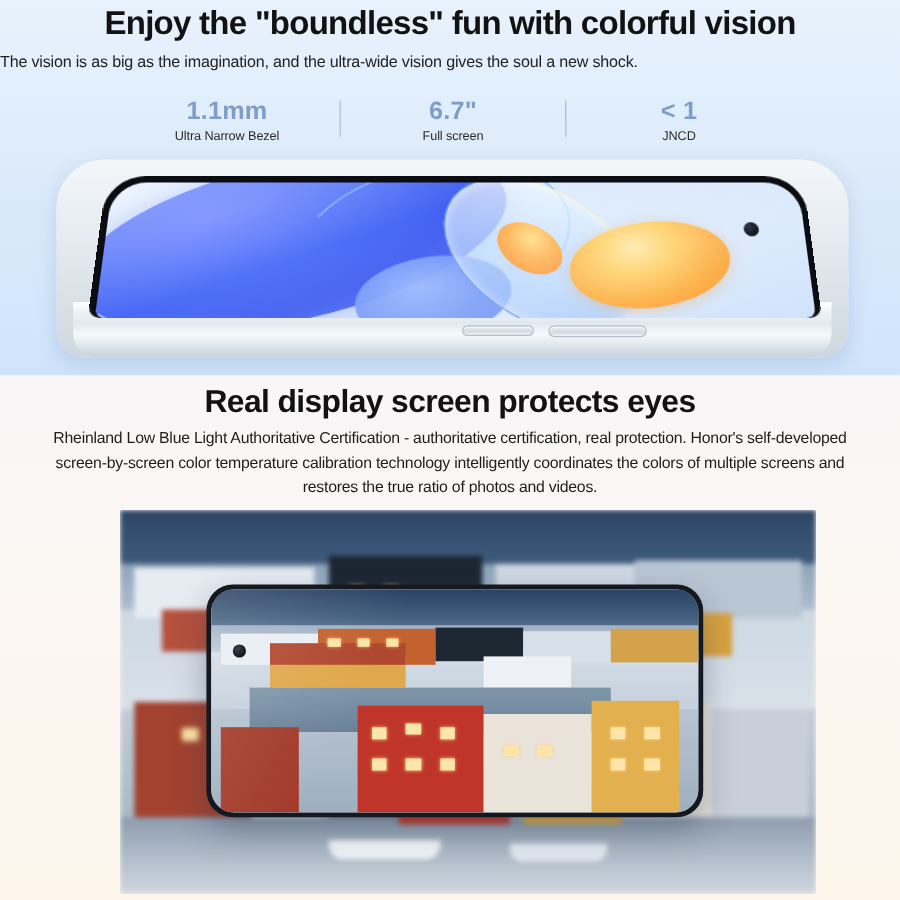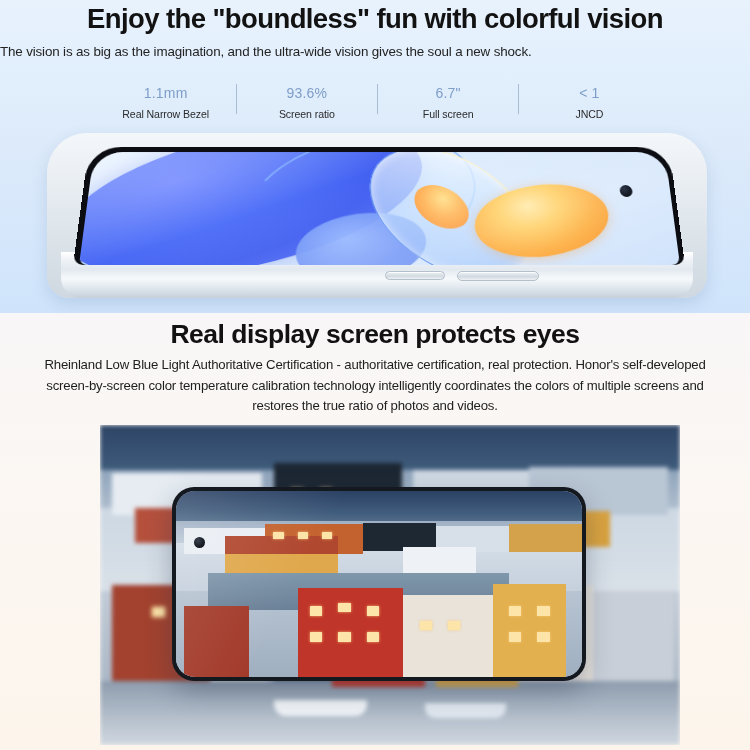--- a/index.html
+++ b/index.html
@@ -71,24 +71,24 @@
     content: "";
     position: absolute;
     left: -0.5px;
     top: 4px;
     width: 1px;
     height: 30px;
     background: #9fb4cd;
     opacity: .85;
   }
   .spec-value {
-    font-size: 14px;
+    font-size: 21px;
     color: #7e9ec9;
     line-height: 26px;
-    font-weight: 400;
+    font-weight: 700;
     letter-spacing: 0.2px;
     text-align: center;
   }
   .spec-label {
     font-size: 10.6px;
     color: #2b2b2b;
     line-height: 15px;
     letter-spacing: -0.1px;
     margin-top: 1px;
   }
@@ -413,27 +413,23 @@
   <section class="section-one">
 
     <h1 class="s1-heading">Enjoy the "boundless" fun with colorful vision</h1>
 
     <p class="s1-sub">The vision is as big as the imagination, and the ultra-wide vision gives the soul a new shock.</p>
 
     <div class="spec-row">
 
       <div class="spec-cell">
         <div class="spec-value">1.1mm</div>
-        <div class="spec-label">Real Narrow Bezel</div>
-      </div>
-
-      <div class="spec-cell">
-        <div class="spec-value">93.6%</div>
-        <div class="spec-label">Screen ratio</div>
-      </div>
+        <div class="spec-label">Ultra Narrow Bezel</div>
+      </div>
+
 
       <div class="spec-cell">
         <div class="spec-value">6.7"</div>
         <div class="spec-label">Full screen</div>
       </div>
 
       <div class="spec-cell">
         <div class="spec-value">&lt; 1</div>
         <div class="spec-label">JNCD</div>
       </div>

